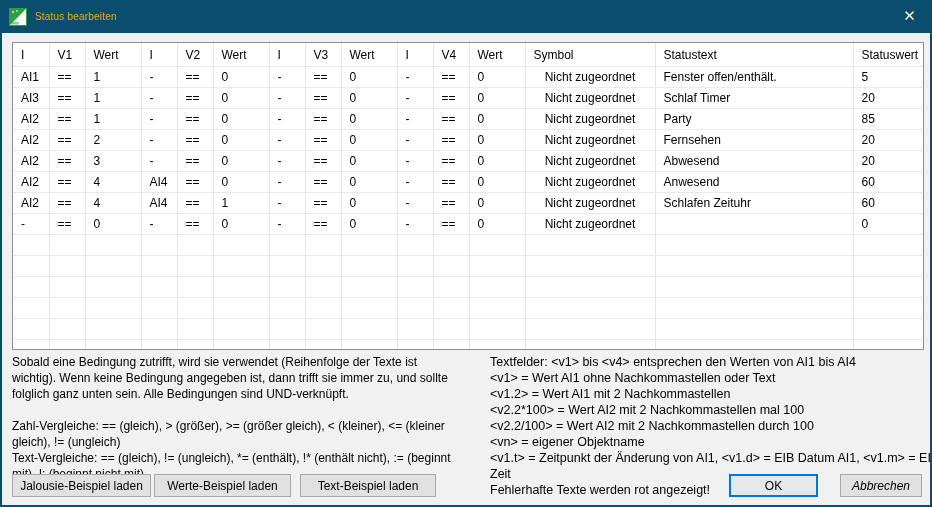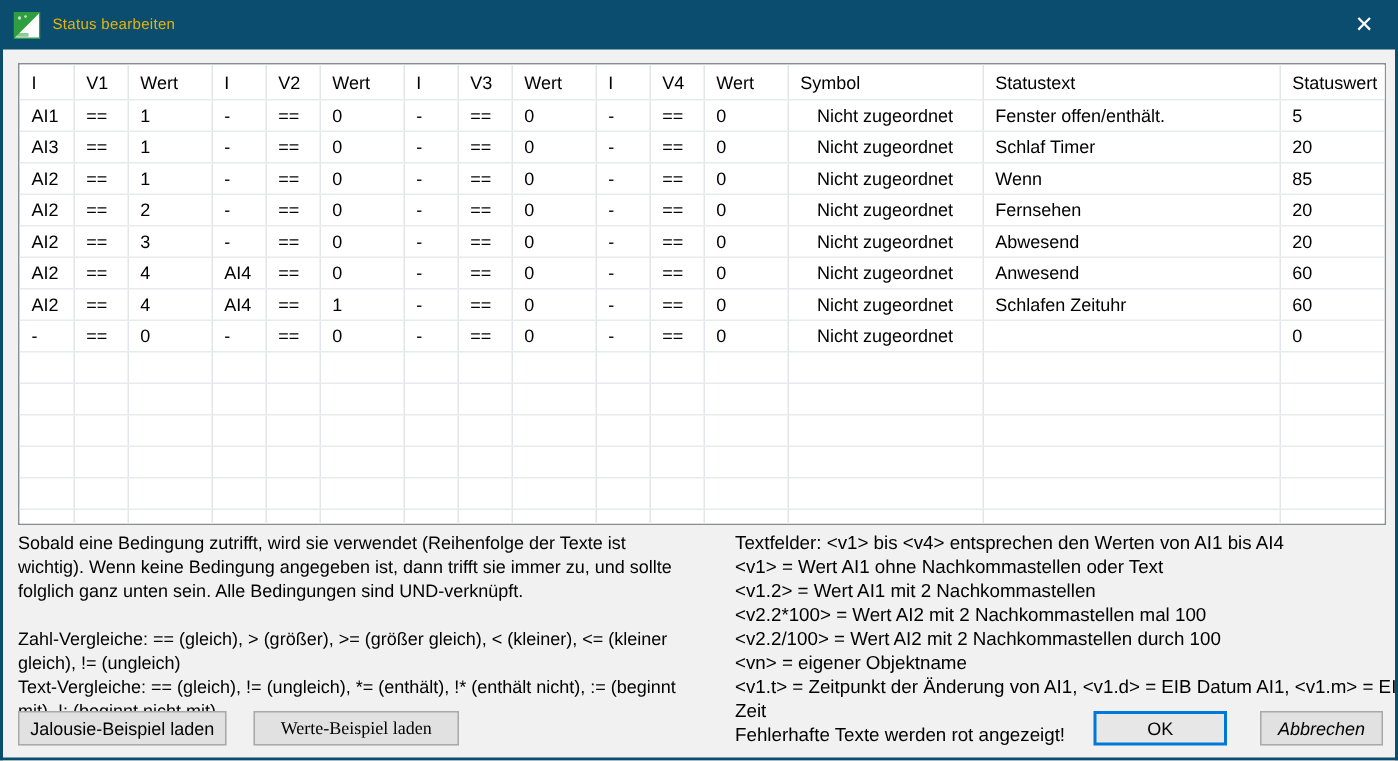--- a/index.html
+++ b/index.html
@@ -42,21 +42,21 @@
   .help-right{position:absolute;left:488px;top:354px;width:455px;font-size:12.5px;line-height:16px;color:#000;}
   
   .btn{
     position:absolute;top:474px;height:23px;box-sizing:border-box;
     background:#e1e1e1;border:1px solid #a9a9a9;font-size:12px;color:#000;
     display:flex;align-items:center;justify-content:center;cursor:pointer;
     font-family:"Liberation Sans",sans-serif;
     text-align:center;
   }
   .btn-jalousie{left:10px;width:139px;}
-  .btn-werte{left:167px;width:137px;font-family:Liberation Serif, serif;}
+  .btn-werte{left:152px;width:137px;}
   .btn-text{left:298px;width:136px;}
   .btn-ok{left:727px;width:89px;border:2px solid #0078d7;background:#e7e7e7;}
   .btn-cancel{left:838px;width:82px;font-style:italic;}
 </style>
 </head>
 <body>
 
 <div class="dialog">
 
   <div class="titlebar">
@@ -151,21 +151,21 @@
             <td>-</td>
             <td>==</td>
             <td>0</td>
             <td>-</td>
             <td>==</td>
             <td>0</td>
             <td>-</td>
             <td>==</td>
             <td>0</td>
             <td class="sym">Nicht zugeordnet</td>
-            <td>Wenn</td>
+            <td>Party</td>
             <td>85</td>
           </tr>
           <tr>
             <td>AI2</td>
             <td>==</td>
             <td>2</td>
             <td>-</td>
             <td>==</td>
             <td>0</td>
             <td>-</td>
@@ -364,16 +364,17 @@
       <div>&lt;v1.2&gt; = Wert AI1 mit 2 Nachkommastellen</div>
       <div>&lt;v2.2*100&gt; = Wert AI2 mit 2 Nachkommastellen mal 100</div>
       <div>&lt;v2.2/100&gt; = Wert AI2 mit 2 Nachkommastellen durch 100</div>
       <div>&lt;vn&gt; = eigener Objektname</div>
       <div>&lt;v1.t&gt; = Zeitpunkt der Änderung von AI1, &lt;v1.d&gt; = EIB Datum AI1, &lt;v1.m&gt; = EIB Zeit</div>
       <div>Fehlerhafte Texte werden rot angezeigt!</div>
     </div>
 
   <button class="btn btn-jalousie">Jalousie-Beispiel laden</button>
   <button class="btn btn-werte">Werte-Beispiel laden</button>
+  <button class="btn btn-text">Text-Beispiel laden</button>
   <button class="btn btn-ok">OK</button>
   <button class="btn btn-cancel">Abbrechen</button>
 
 </div>
 
 </body></html>

